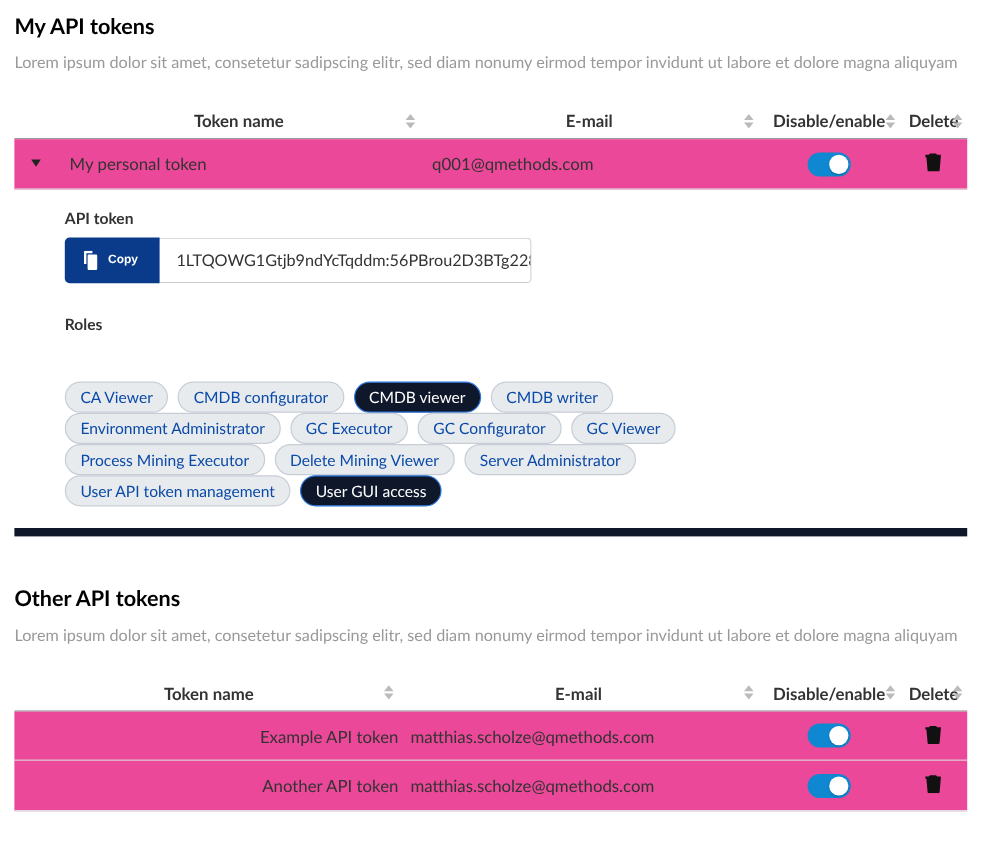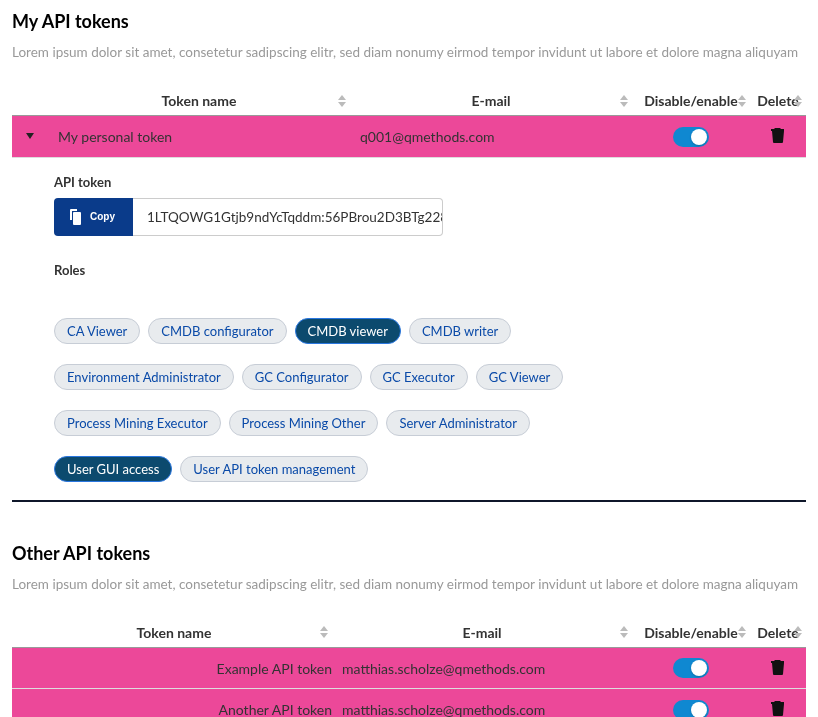--- a/index.html
+++ b/index.html
@@ -85,21 +85,21 @@
     }
     .trash {
       cursor: pointer;
       display: inline-flex;
       justify-content: center;
       width: 18px; height: 18px;
     }
     .trash svg { width: 14px; height: 16px; }
     .expanded-body {
       padding: 16px 10px 18px 42px;
-      border-bottom: 2px solid #0f172a;
+      border-bottom: 7px solid #0f172a;
     }
     .sublabel {
       font-weight: 700;
       font-size: 13px;
       margin-bottom: 8px;
     }
     .copy-row {
       display: flex;
       align-items: stretch;
       margin-bottom: 26px;
@@ -125,36 +125,36 @@
       padding: 10px 14px;
       font-size: 13.5px;
       color: #333;
       width: 310px;
       white-space: nowrap;
       overflow: hidden;
     }
     .roles {
       display: flex;
       flex-wrap: wrap;
-      gap: 20px 8px;
+      gap: 0 8px;
       max-width: 520px;
       margin-top: 40px;
     }
     .role-chip {
       background: #E8EBEE;
       color: #0a4aa8;
       border: 1px solid #c7cdd6;
       padding: 4px 12px;
       border-radius: 16px;
       font-size: 13px;
       cursor: pointer;
       white-space: nowrap;
     }
     .role-chip.selected {
-      background: #0c4a6e;
+      background: #0f172a;
       color: #fff;
       border-color: #2a77e0;
     }
     .col-name-other { flex: 1 1 290px; text-align: center; position: relative; padding-left: 4px;}
     .row-other .col-name-other { text-align: right; padding-left: 8px; }
   </style>
 </head>
 <body>
 
 <h2>My API tokens</h2>
@@ -225,28 +225,28 @@
     </button>
     <div class="token-field">1LTQOWG1Gtjb9ndYcTqddm:56PBrou2D3BTg228</div>
   </div>
   <div class="sublabel">Roles</div>
   <div class="roles" id="roles-container">
       <span class="role-chip">CA Viewer</span>
       <span class="role-chip">CMDB configurator</span>
       <span class="role-chip selected">CMDB viewer</span>
       <span class="role-chip">CMDB writer</span>
       <span class="role-chip">Environment Administrator</span>
+      <span class="role-chip">GC Executor</span>
       <span class="role-chip">GC Configurator</span>
-      <span class="role-chip">GC Executor</span>
       <span class="role-chip">GC Viewer</span>
       <span class="role-chip">Process Mining Executor</span>
-      <span class="role-chip">Process Mining Other</span>
+      <span class="role-chip">Delete Mining Viewer</span>
       <span class="role-chip">Server Administrator</span>
+      <span class="role-chip">User API token management</span>
       <span class="role-chip selected">User GUI access</span>
-      <span class="role-chip">User API token management</span>
     </div>
 </div>
 
 <div style="height:40px"></div>
 
 <h2>Other API tokens</h2>
 <p class="desc">Lorem ipsum dolor sit amet, consetetur sadipscing elitr, sed diam nonumy eirmod tempor invidunt ut labore et dolore magna aliquyam</p>
 
 <div class="table-header">
   <div class="col-name-other col-right-sort">

